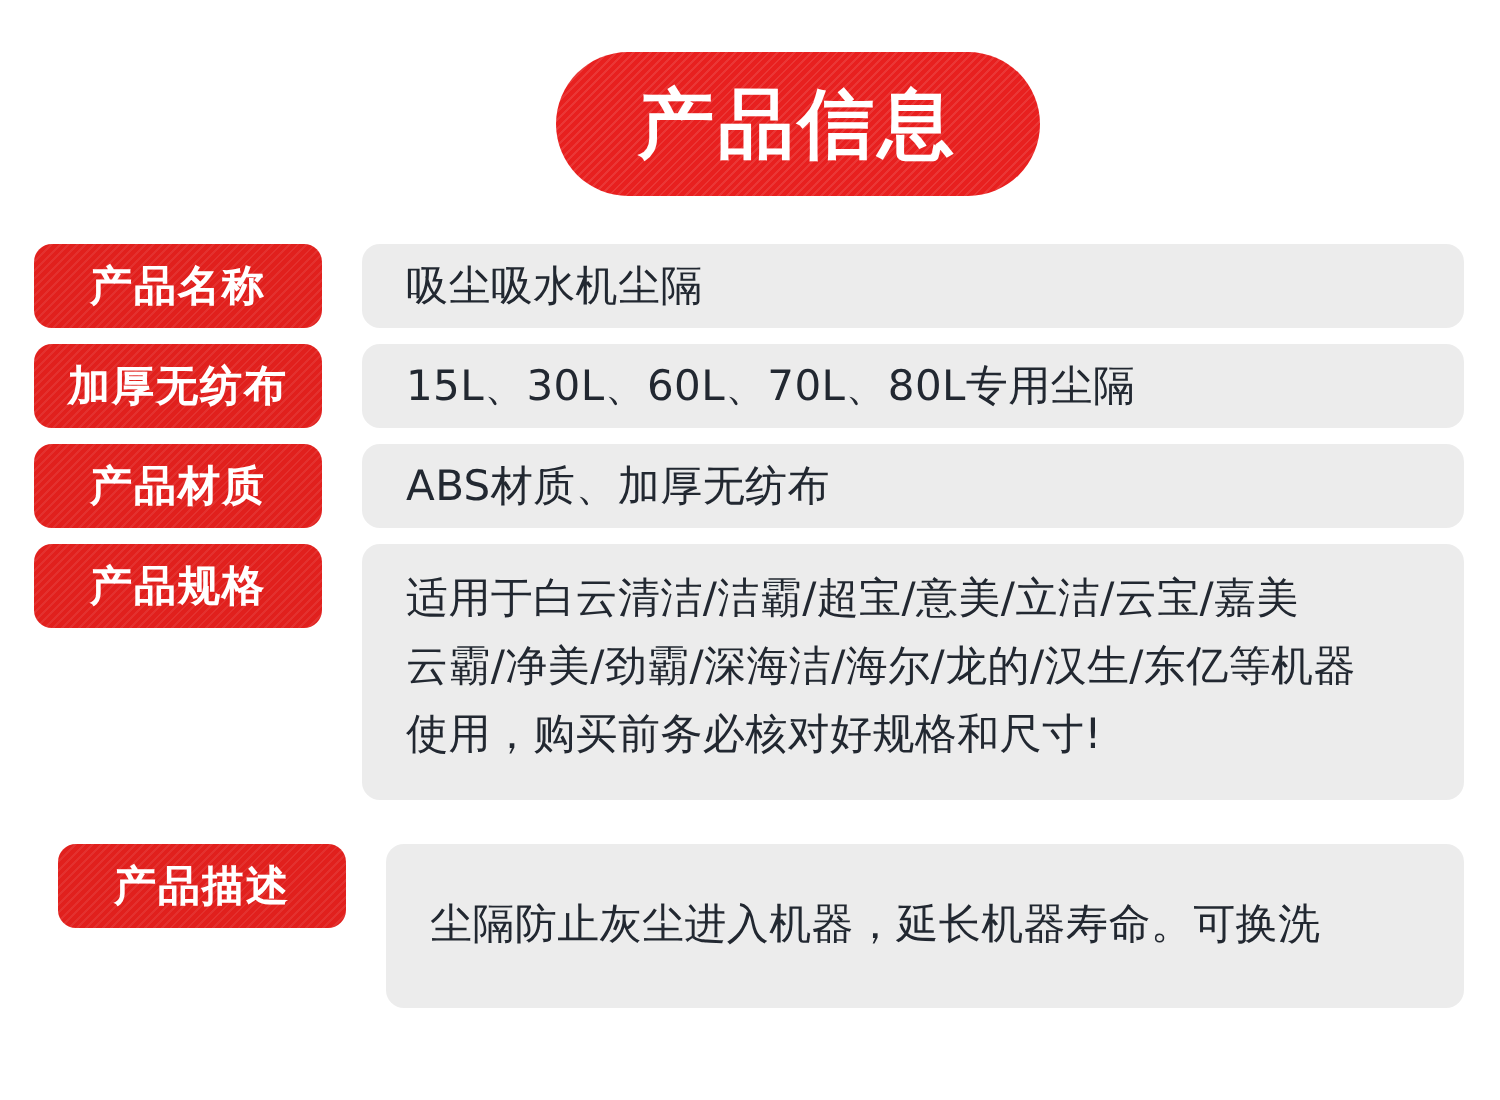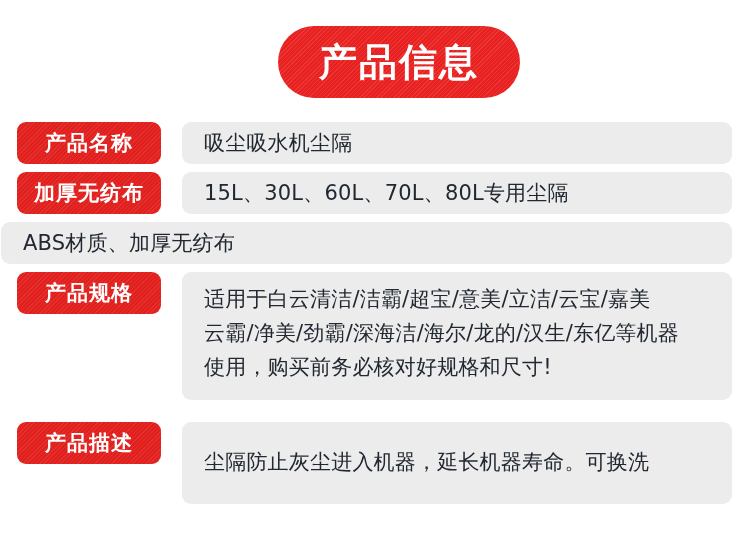--- a/index.html
+++ b/index.html
@@ -63,24 +63,24 @@
     position: absolute;
     left: 0;
     top: 122px;
     width: 750px;
   }
   .row {
     position: relative;
     display: flex;
     align-items: flex-start;
     margin-bottom: 8px;
-    gap: 20px;
   }
   .row.gap-before {
     margin-top: 22px;
+    padding-left: 12px;
   }
 
   .label-pill {
     flex: 0 0 auto;
     width: 144px;
     margin-left: 17px;
     box-sizing: border-box;
     background-color: #e1201d;
     background-image: repeating-linear-gradient(
         135deg,
@@ -100,21 +100,21 @@
     color: #ffffff;
     font-size: 21px;
     font-weight: bold;
     letter-spacing: 1px;
     white-space: nowrap;
     line-height: 1;
   }
 
   .value-panel {
     flex: 1 1 auto;
-    margin-left: 1px;
+    margin-left: 20px;
     margin-right: 18px;
     background: #ececec;
     border-radius: 9px;
     min-height: 42px;
     box-sizing: border-box;
     padding: 6px 0 6px 22px;
     display: flex;
     flex-direction: column;
     justify-content: center;
   }
@@ -164,20 +164,23 @@
     <div class="row">
       <div class="label-pill">
         <span class="label-text">加厚无纺布</span>
       </div>
       <div class="value-panel">
         <div class="value-line single">15L、30L、60L、70L、80L专用尘隔</div>
       </div>
     </div>
 
     <div class="row">
+      <div class="label-pill">
+        <span class="label-text">产品材质</span>
+      </div>
       <div class="value-panel">
         <div class="value-line single">ABS材质、加厚无纺布</div>
       </div>
     </div>
 
     <div class="row">
       <div class="label-pill">
         <span class="label-text">产品规格</span>
       </div>
       <div class="value-panel tall">

